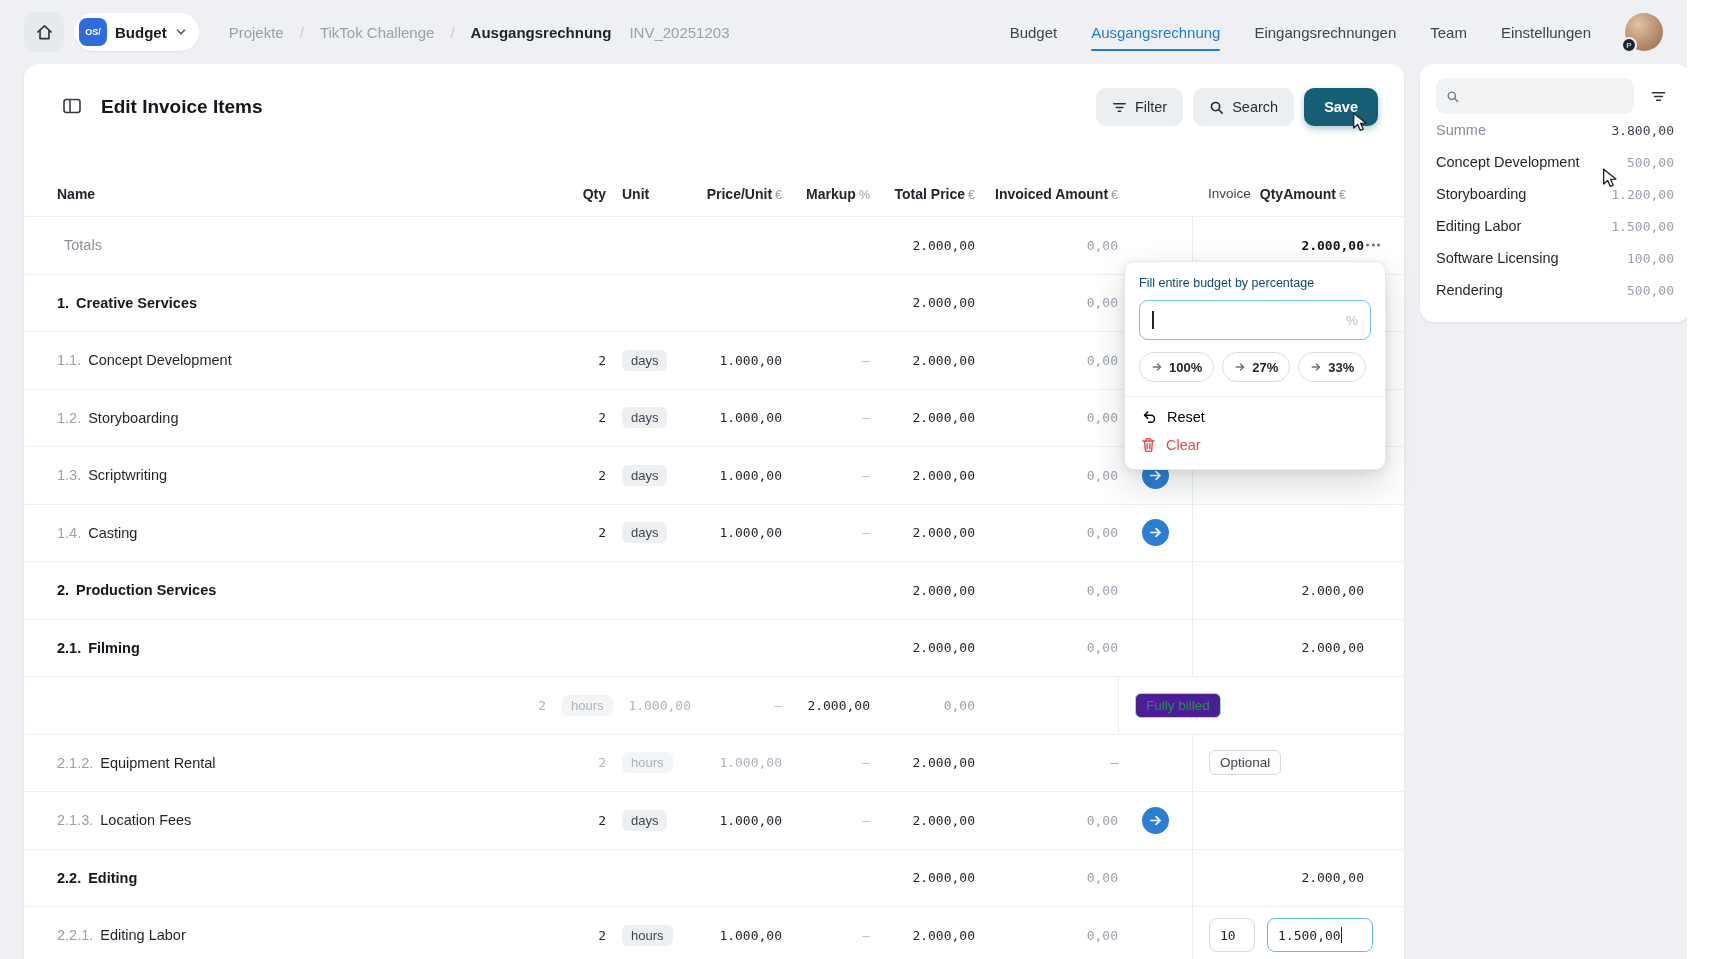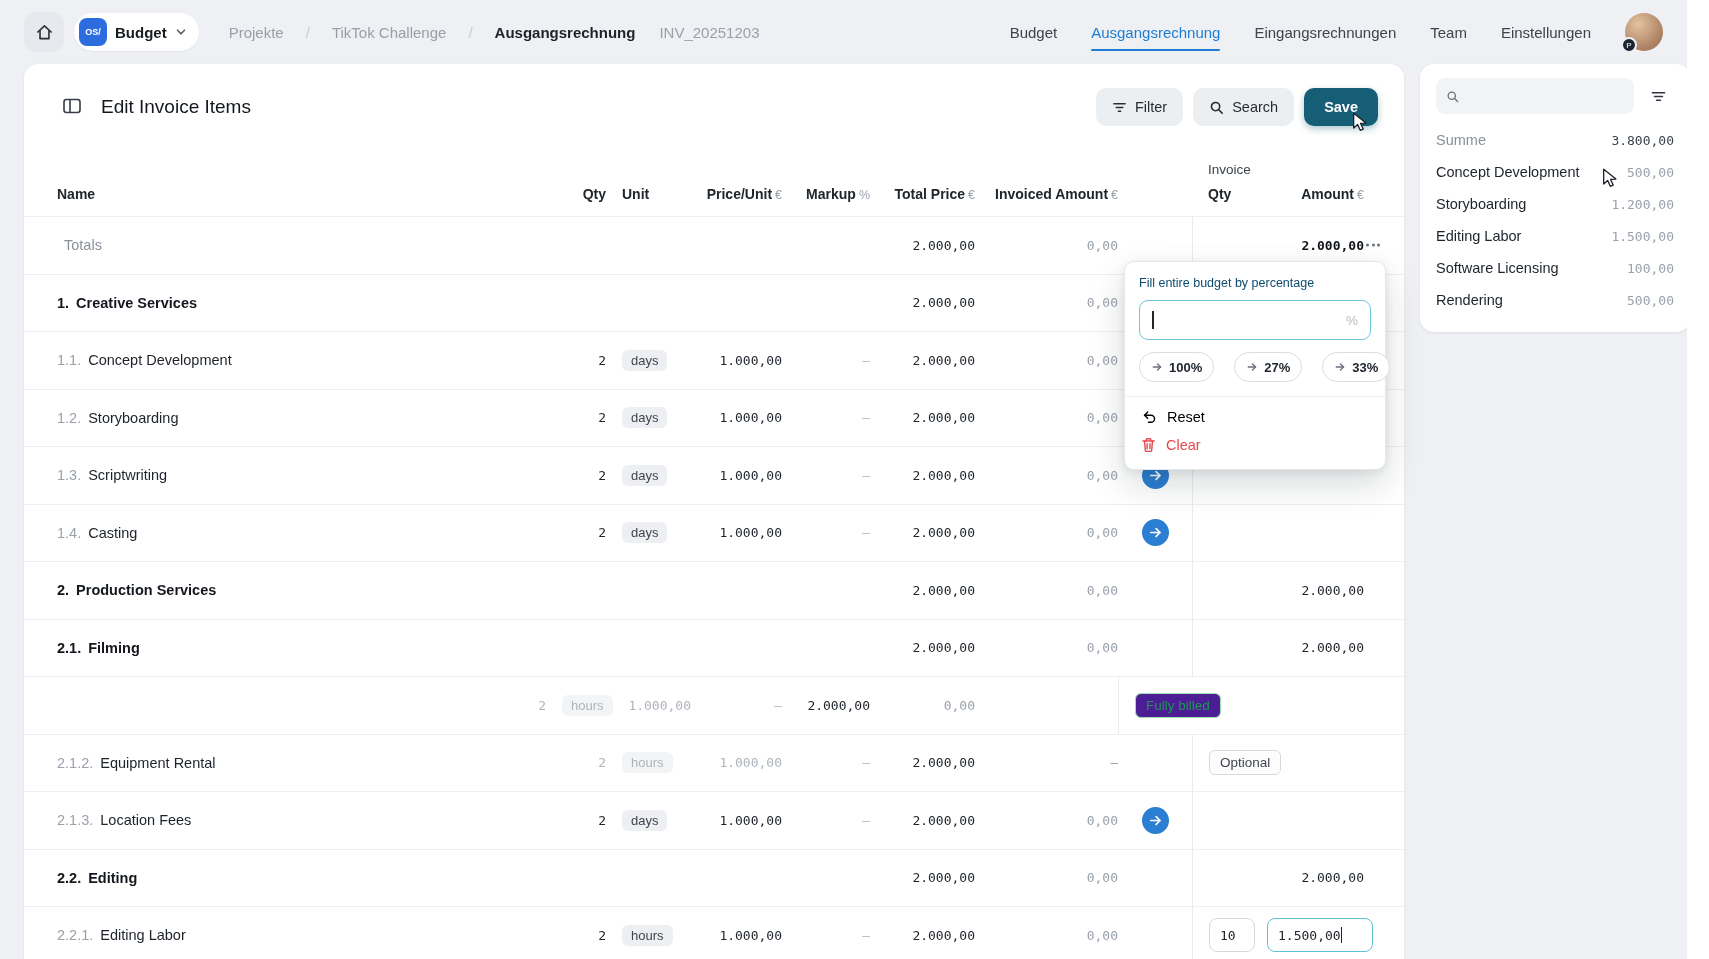--- a/index.html
+++ b/index.html
@@ -8,51 +8,51 @@
 
   .page { position:relative; width:1687px; height:959px; background:#eef0f3; color:#20262c; overflow:hidden; }
 
   
   .topbar { position:absolute; left:0; top:0; width:100%; height:64px; display:flex; align-items:center; padding:0 24px; }
   .home-btn { width:40px; height:40px; border-radius:11px; background:#e6e9ed; border:none; display:flex; align-items:center; justify-content:center; color:#2b313a; cursor:pointer; }
   .app-pill { height:38px; border-radius:19px; background:#fff; border:none; display:flex; align-items:center; gap:8px; padding:0 12px 0 5px; margin-left:10px; box-shadow:0 1px 2px rgba(20,30,40,.06); cursor:pointer; }
   .os-logo { width:28px; height:28px; border-radius:8px; background:#2c6cdf; color:#fff; font-size:9px; font-weight:700; display:flex; align-items:center; justify-content:center; }
   .app-label { font-size:15px; font-weight:700; color:#171c22; }
   .chev { color:#5a616b; }
-  .breadcrumb { margin-left:30px; display:flex; align-items:flex-end; gap:22px; font-size:15px; color:#98a0a9; }
+  .breadcrumb { margin-left:30px; display:flex; align-items:flex-end; gap:16px; font-size:15px; color:#98a0a9; }
   .breadcrumb a { color:#98a0a9; text-decoration:none; cursor:pointer; }
   .breadcrumb .sep { color:#c6cbd1; }
   .breadcrumb .cur { color:#1d232a; font-weight:700; }
   .breadcrumb .code { color:#9aa1ab; margin-left:2px; }
   .topnav { margin-left:auto; display:flex; align-items:center; gap:34px; }
   .nav-item { position:relative; font-size:15px; color:#3d444e; text-decoration:none; cursor:pointer; }
   .nav-item.active { color:#1f7cd4; }
   .nav-item.active::after { content:""; position:absolute; left:0; right:0; bottom:-10px; height:2px; border-radius:1px; background:#1f7cd4; }
   .avatar { width:38px; height:38px; border-radius:50%; margin-left:34px; border:none; cursor:pointer;
             background:radial-gradient(circle at 35% 30%, #e3c2a0, #a97f60 72%); position:relative; }
   .av-badge { position:absolute; left:-4px; bottom:-2px; width:16px; height:16px; border-radius:50%; background:#1b2430; color:#fff; font-size:8px; display:flex; align-items:center; justify-content:center; border:2px solid #eef0f3; }
 
   
   .main-card { position:absolute; left:24px; top:64px; width:1380px; height:940px; background:#fff; border-radius:14px; box-shadow:0 1px 3px rgba(17,24,39,.08); }
   .card-head { display:flex; align-items:center; padding:24px 26px 0 36px; height:62px; }
   .panel-toggle { background:none; border:none; width:24px; height:24px; color:#353c46; padding:0; cursor:pointer; }
-  .page-title { font-size:19px; font-weight:400; margin-left:17px; color:#14181e; }
+  .page-title { font-size:19px; font-weight:700; margin-left:17px; color:#14181e; }
   .toolbar { margin-left:auto; display:flex; gap:10px; }
   .btn { height:38px; border:none; border-radius:10px; display:flex; align-items:center; gap:8px; font-size:14.5px; font-family:inherit; cursor:pointer; }
   .btn.ghost { background:#eceff2; color:#272d34; padding:0 16px; }
   .btn.save { background:#155e75; color:#fff; font-weight:700; padding:0 20px; box-shadow:0 3px 7px rgba(21,94,117,.35); }
 
   
   .tbl { --cols: minmax(0,1fr) 60px 85px 91px 88px 105px 143px 74px 186px; }
   .t-head { display:grid; grid-template-columns:var(--cols); padding:0 26px 0 33px; height:90px; align-items:end; }
   .hc { padding-bottom:14px; font-size:14px; font-weight:700; color:#20262c; }
   .hc.r { text-align:right; }
   .hc.u { padding-left:16px; }
   .sfx { color:#9aa1ab; font-weight:400; font-size:12.5px; margin-left:3px; }
-  .c-invoice-head { padding-bottom:14px; padding-left:16px; display:flex; flex-direction:column; gap:9px; }
+  .c-invoice-head { padding-bottom:14px; padding-left:16px; display:flex; flex-direction:row; gap:9px; }
   .inv-group-label { font-weight:500; color:#3c434c; font-size:13.5px; }
   .inv-sub { display:flex; justify-content:space-between; padding-right:14px; font-size:14px; font-weight:700; }
 
   .t-row { display:grid; grid-template-columns:var(--cols); padding:0 26px 0 33px; height:57.5px; border-top:1px solid #edf0f3; align-items:stretch; }
   .cell { display:flex; align-items:center; min-width:0; }
   .mono { font-family:"DejaVu Sans Mono", monospace; font-size:13px; }
   .c-qty,.c-price,.c-markup,.c-total,.c-invoiced { justify-content:flex-end; }
   .c-unit { padding-left:16px; }
   .c-arrowzone { justify-content:center; }
   .c-invoice { border-left:1px solid #e8ecef; padding-left:16px; position:relative; }
@@ -88,36 +88,36 @@
   .caret { width:1.5px; height:16px; background:#20262c; display:inline-block; animation:blink 1.1s steps(2) infinite; }
   @keyframes blink { 0%,49% {opacity:1;} 50%,100% {opacity:0;} }
 
   
   .popover { position:absolute; left:1124px; top:261px; width:262px; background:#fff; border:1px solid #e4e8ec; border-radius:10px; padding:14px;
              box-shadow:0 14px 34px rgba(15,23,32,.16), 0 2px 8px rgba(15,23,32,.08); z-index:30; }
   .pop-title { font-size:12.5px; color:#0c4a6e; }
   .pop-input { margin-top:10px; height:40px; border:1.5px solid #6cc7da; border-radius:9px; display:flex; align-items:center; padding:0 12px; cursor:text; }
   .pop-input .caret { height:18px; }
   .pop-input .pct { margin-left:auto; color:#b7bdc4; font-size:13.5px; }
-  .pills { display:flex; gap:20px; margin-top:12px; }
+  .pills { display:flex; gap:8px; margin-top:12px; }
   .pct-pill { height:30px; border-radius:16px; border:1px solid #d9dde2; background:#fff; display:flex; align-items:center; gap:6px; padding:0 11px;
               font-size:13px; font-weight:700; color:#21272e; font-family:inherit; cursor:pointer; }
   .pill-arrow { color:#6a727c; display:flex; }
   .pop-div { height:1px; background:#edf0f3; margin:14px -14px 2px; }
   .pop-row { display:flex; align-items:center; gap:10px; background:none; border:none; padding:10px 2px 2px; font-size:14.5px; color:#000000; font-family:inherit; cursor:pointer; width:100%; }
   .pop-row.danger { color:#e5484d; }
   .pop-row svg { flex:none; }
 
   
   .side-card { position:absolute; left:1420px; top:64px; width:270px; background:#fff; border-radius:14px; box-shadow:0 1px 3px rgba(17,24,39,.08); padding:14px 16px 16px; }
   .side-top { display:flex; align-items:center; gap:8px; }
   .side-search { flex:1; height:36px; border-radius:9px; background:#f1f3f5; display:flex; align-items:center; padding:0 10px; color:#6a727c; }
   .side-search input { border:none; background:transparent; outline:none; width:100%; margin-left:8px; font-family:inherit; font-size:14px; color:#20262c; }
   .side-filter { width:32px; height:32px; background:none; border:none; color:#2f363f; display:flex; align-items:center; justify-content:center; cursor:pointer; }
-  .side-list { margin-top:10px; }
+  .side-list { margin-top:0; }
   .side-row { height:32px; display:flex; align-items:center; justify-content:space-between; cursor:pointer; border-radius:6px; }
   .side-label { font-size:14.5px; color:#1d232a; white-space:nowrap; }
   .side-value { color:#9aa1ab; }
   .side-row.summe { cursor:default; }
   .side-row.summe .side-label { color:#8a919b; }
   .side-row.summe .side-value { color:#3c434c; }
 
   
   .cursor { position:absolute; z-index:60; pointer-events:none; }
   .cursor-save { left:1352px; top:112px; }

